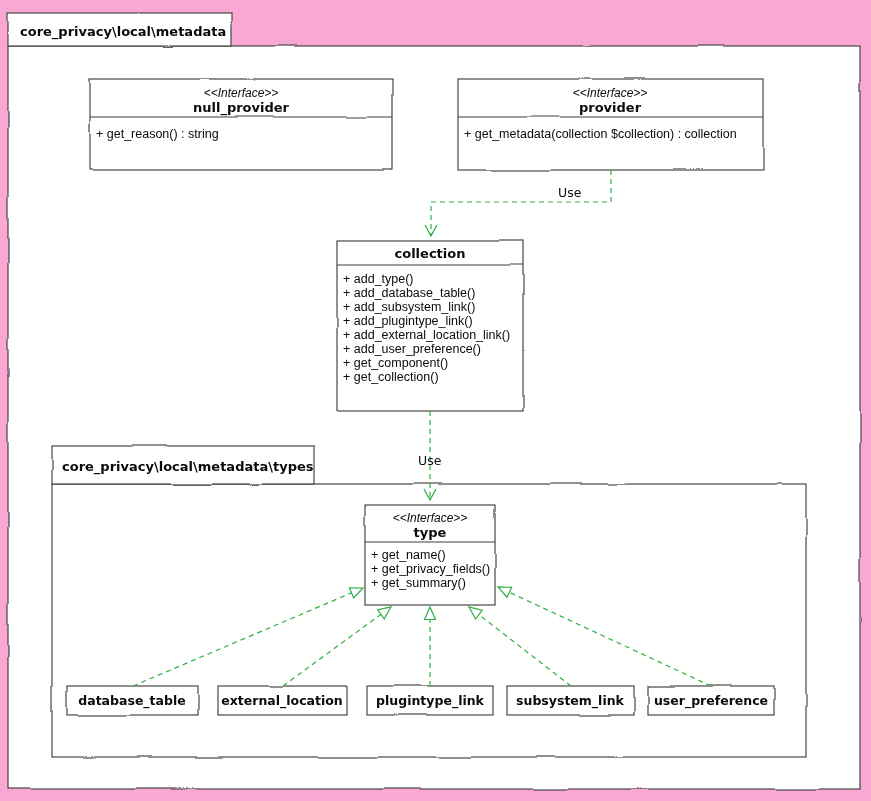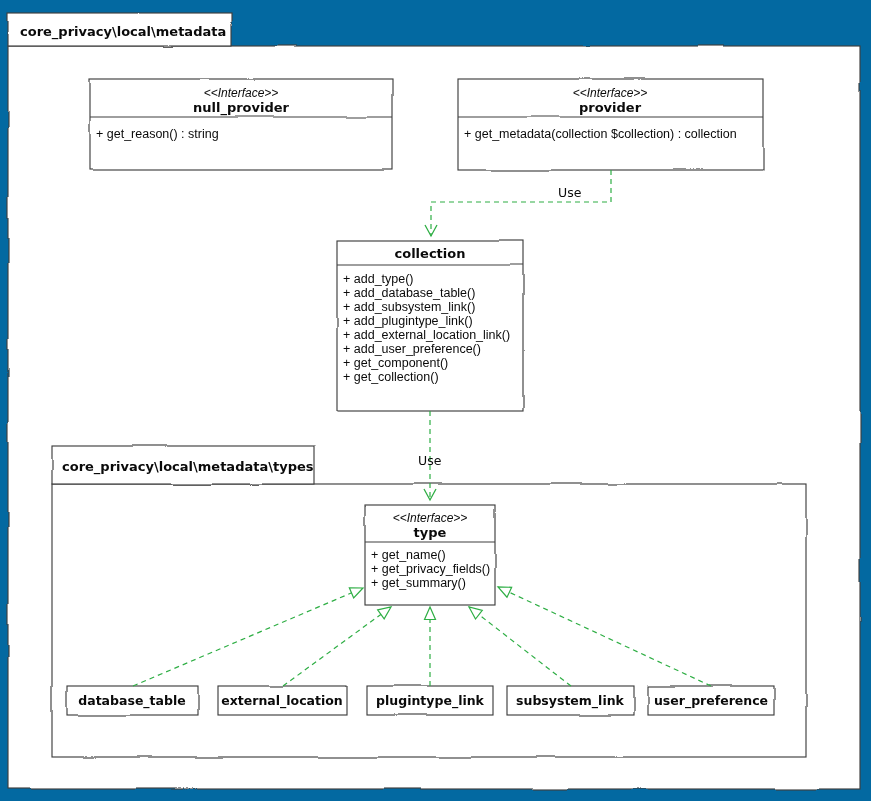--- a/index.html
+++ b/index.html
@@ -1,16 +1,16 @@
 <!DOCTYPE html>
 <html><head>
 <meta charset="utf-8">
 <style>
   html,body { margin:0; padding:0; background:#ffffff; }
-  .stage { width:871px; height:801px; position:relative; background:#0369a1; overflow:hidden; }
+  .stage { width:871px; height:801px; position:relative; background:#f9a8d4; overflow:hidden; }
 
   svg { display:block; }
 
   
   .hand rect { fill:#ffffff; stroke:#3f3f3f; stroke-width:1.15; }
   .hand line { stroke:#3f3f3f; stroke-width:1.15; }
 
   
   .dep, .real { fill:none; stroke:#2eae44; stroke-width:1.2; stroke-dasharray:5 4; }
 

